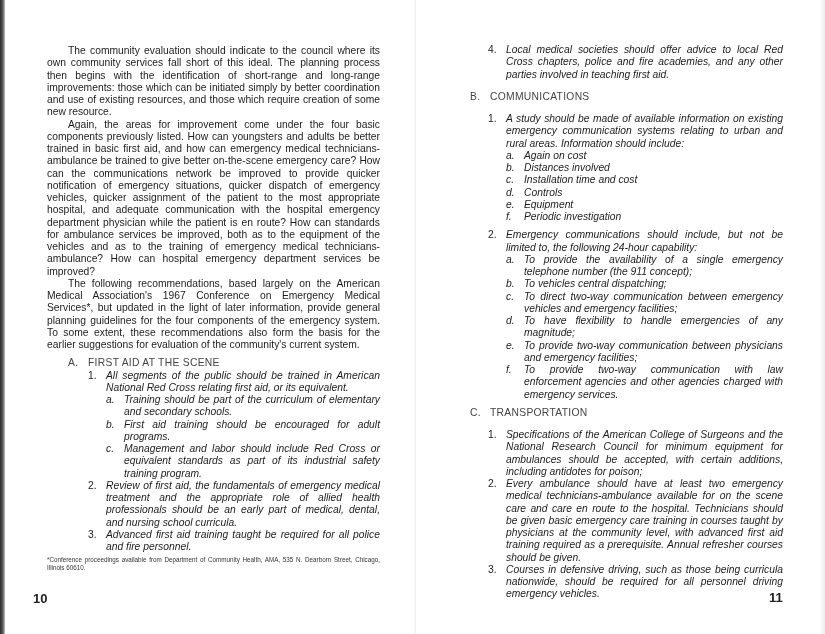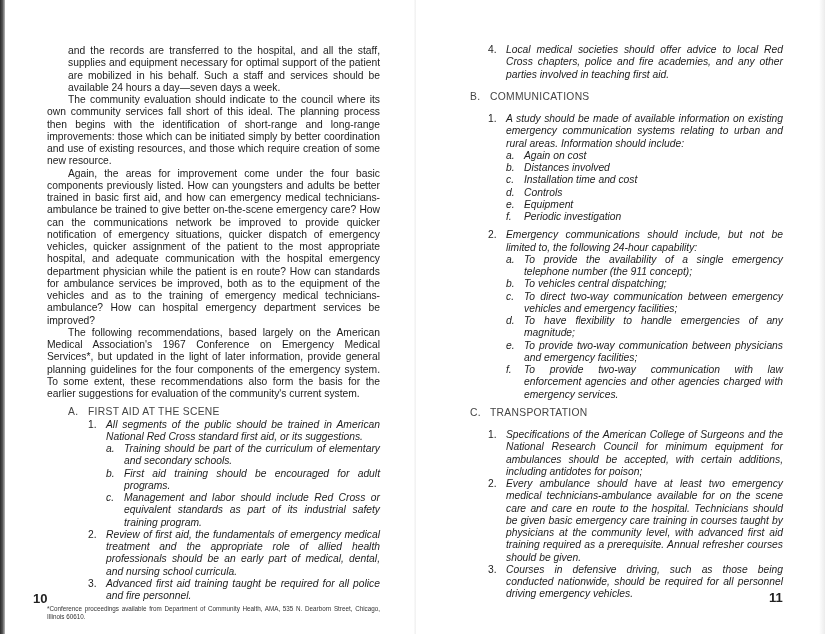--- a/index.html
+++ b/index.html
@@ -50,36 +50,35 @@
 </style>
 </head>
 <body>
 
 <div class="binding"></div>
 <div class="spread-gutter"></div>
 <div class="right-edge"></div>
 
 <div class="page page-left">
   <div class="col">
-    <p class="indent-block">and the records are transferred to the hospital, and all the staff, supplies and equipment necessary for optimal support of the patient are mobilized in his behalf. Such a staff and services should be available 24 hours a day—seven days a week.</p>
     <p class="para">The community evaluation should indicate to the council where its own community services fall short of this ideal. The planning process then begins with the identification of short-range and long-range improvements: those which can be initiated simply by better coordination and use of existing resources, and those which require creation of some new resource.</p>
     <p class="para">Again, the areas for improvement come under the four basic components previously listed. How can youngsters and adults be better trained in basic first aid, and how can emergency medical technicians-ambulance be trained to give better on-the-scene emergency care? How can the communications network be improved to provide quicker notification of emergency situations, quicker dispatch of emergency vehicles, quicker assignment of the patient to the most appropriate hospital, and adequate communication with the hospital emergency department physician while the patient is en route? How can standards for ambulance services be improved, both as to the equipment of the vehicles and as to the training of emergency medical technicians-ambulance? How can hospital emergency department services be improved?</p>
     <p class="para">The following recommendations, based largely on the American Medical Association's 1967 Conference on Emergency Medical Services*, but updated in the light of later information, provide general planning guidelines for the four components of the emergency system. To some extent, these recommendations also form the basis for the earlier suggestions for evaluation of the community's current system.</p>
 
     <div class="gap-s"></div>
     <div class="heading" style="padding-left:21px;">
       <span class="lbl">A.</span>
       <span>FIRST AID AT THE SCENE</span>
     </div>
 
     <div style="padding-left:41px;">
       <div class="item">
         <span class="num">1.</span>
         <div class="txt">
-          <p>All segments of the public should be trained in American National Red Cross standard first aid, or its suggestions.</p>
+          <p>All segments of the public should be trained in American National Red Cross relating first aid, or its equivalent.</p>
           <div class="sub">
             <span class="num">a.</span>
             <span class="txt">Training should be part of the curriculum of elementary and secondary schools.</span>
           </div>
           <div class="sub">
             <span class="num">b.</span>
             <span class="txt">First aid training should be encouraged for adult programs.</span>
           </div>
           <div class="sub">
             <span class="num">c.</span>
@@ -193,18 +192,18 @@
       <div class="item">
         <span class="num">1.</span>
         <span class="txt">Specifications of the American College of Surgeons and the National Research Council for minimum equipment for ambulances should be accepted, with certain additions, including antidotes for poison;</span>
       </div>
       <div class="item">
         <span class="num">2.</span>
         <span class="txt">Every ambulance should have at least two emergency medical technicians-ambulance available for on the scene care and care en route to the hospital. Technicians should be given basic emergency care training in courses taught by physicians at the community level, with advanced first aid training required as a prerequisite. Annual refresher courses should be given.</span>
       </div>
       <div class="item">
         <span class="num">3.</span>
-        <span class="txt">Courses in defensive driving, such as those being conducted nationwide, should be required for all personnel driving emergency vehicles.</span>
+        <span class="txt">Courses in defensive driving, such as those being curricula nationwide, should be required for all personnel driving emergency vehicles.</span>
       </div>
     </div>
   </div>
   <div class="page-num">11</div>
 </div>
 
 </body></html>

